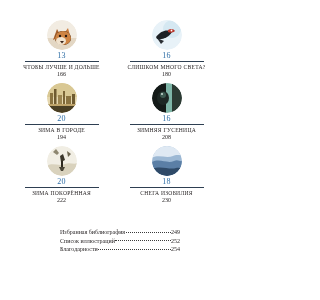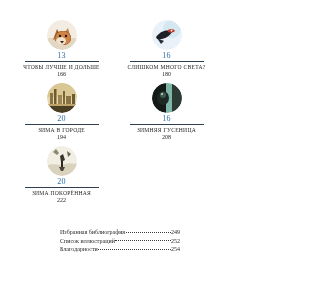--- a/index.html
+++ b/index.html
@@ -242,20 +242,41 @@
             <path d="M12 21 L18 21 L16 25 L14 25 Z" fill="#4a4537"></path>
           </g>
         </svg>
       </div>
       <div class="entry-num">20</div>
       <div class="rule"></div>
       <div class="entry-title">Зима покорённая</div>
       <div class="entry-page">222</div>
     </div>
 
+    <div class="toc-entry">
+      <div class="thumb">
+        <svg viewBox="0 0 30 30" aria-hidden="true">
+          <defs>
+              <clipPath id="c18">
+                <circle cx="15" cy="15" r="15"></circle>
+              </clipPath>
+            </defs>
+          <g clip-path="url(#c18)">
+            <rect width="30" height="30" fill="#9cb8d4"></rect>
+            <path d="M0 12 C7 8 14 13 21 10 C25 8 28 10 30 9 L30 0 L0 0 Z" fill="#dfe9f3"></path>
+            <path d="M0 16 C8 12 15 18 22 15 C26 13 28 16 30 15 L30 30 L0 30 Z" fill="#5b7fa6"></path>
+            <path d="M0 23 C9 19 17 24 24 22 C27 21 29 23 30 22 L30 30 L0 30 Z" fill="#2f4a68"></path>
+          </g>
+        </svg>
+      </div>
+      <div class="entry-num">18</div>
+      <div class="rule"></div>
+      <div class="entry-title">Снега изобилия</div>
+      <div class="entry-page">230</div>
+    </div>
 
   </div>
 
   <div class="backmatter">
     <div class="bm-row">
       <span class="bm-label">Избранная библиография</span>
       <span class="bm-leader"></span>
       <span class="bm-page">249</span>
     </div>
     <div class="bm-row">

